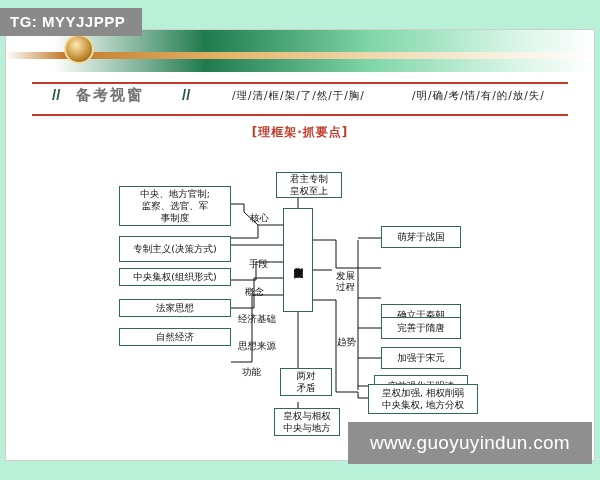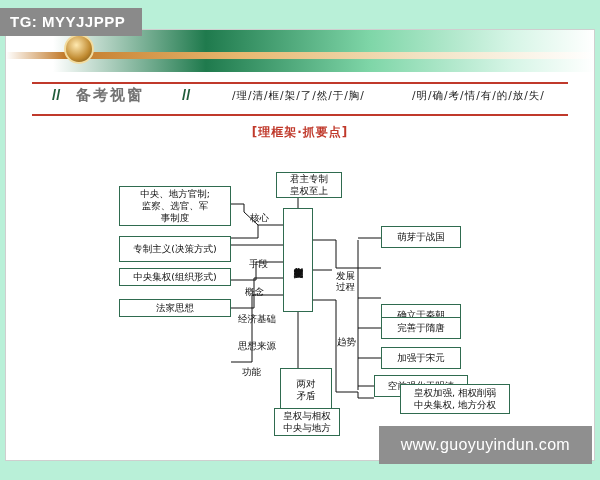--- a/index.html
+++ b/index.html
@@ -16,21 +16,21 @@
     background:#8a8a8a;color:#ffffff;
     font-size:15px;font-weight:bold;
     padding:5px 17px 6px 10px;
     letter-spacing:.5px;
     z-index:30;
   }
   
   #site-badge{
     position:absolute;right:8px;bottom:16px;
     background:#8f8f8f;color:#ffffff;
-    font-size:16px;
+    font-size:19px;
     padding:10px 22px;
     letter-spacing:.3px;
     z-index:30;
   }
   
   #slide{
     position:absolute;left:6px;top:30px;
     width:588px;height:430px;
     background:#ffffff;
     box-shadow:0 0 0 1px #cfcfcf;
@@ -178,32 +178,33 @@
 皇权至上</div>
 
     <div class="node" id="n-center">封建专制主义中央集权制度</div>
 
     <div class="node" style="left:113px;top:36px;width:112px;height:40px;">中央、地方官制;
 监察、选官、军
 事制度</div>
     <div class="node" style="left:113px;top:86px;width:112px;height:26px;">专制主义(决策方式)</div>
     <div class="node" style="left:113px;top:118px;width:112px;height:18px;">中央集权(组织形式)</div>
     <div class="node" style="left:113px;top:149px;width:112px;height:18px;">法家思想</div>
-
-    <div class="node" style="left:274px;top:218px;width:52px;height:44px;">两对
+    <div class="node" style="left:113px;top:178px;width:112px;height:18px;">自然经济</div>
+
+    <div class="node" style="left:274px;top:218px;width:52px;height:28px;">两对
 矛盾</div>
     <div class="node" style="left:375px;top:76px;width:80px;height:22px;">萌芽于战国</div>
 
     <div class="node" style="left:268px;top:258px;width:66px;height:28px;">皇权与相权
 中央与地方</div>
     <div class="node" style="left:375px;top:107px;width:80px;height:22px;margin-top:47px;">确立于秦朝</div>
     <div class="node" style="left:375px;top:167px;width:80px;height:22px;">完善于隋唐</div>
     <div class="node" style="left:375px;top:197px;width:80px;height:22px;">加强于宋元</div>
     <div class="node" style="left:368px;top:225px;width:94px;height:22px;">空前强化于明清</div>
-    <div class="node" style="left:362px;top:232px;width:110px;height:30px;top:234px;margin-left:32px;">皇权加强, 相权削弱
+    <div class="node" style="left:362px;top:232px;width:110px;height:30px;top:234px;">皇权加强, 相权削弱
 中央集权, 地方分权</div>
 
     <div class="lbl" style="left:244px;top:62px;">核心</div>
     <div class="lbl" style="left:243px;top:108px;">手段</div>
     <div class="lbl" style="left:239px;top:136px;">概念</div>
     <div class="lbl" style="left:232px;top:163px;">经济基础</div>
     <div class="lbl" style="left:232px;top:190px;">思想来源</div>
     <div class="lbl" style="left:236px;top:216px;">功能</div>
     <div class="lbl" style="left:330px;top:120px;">发展
 过程</div>

